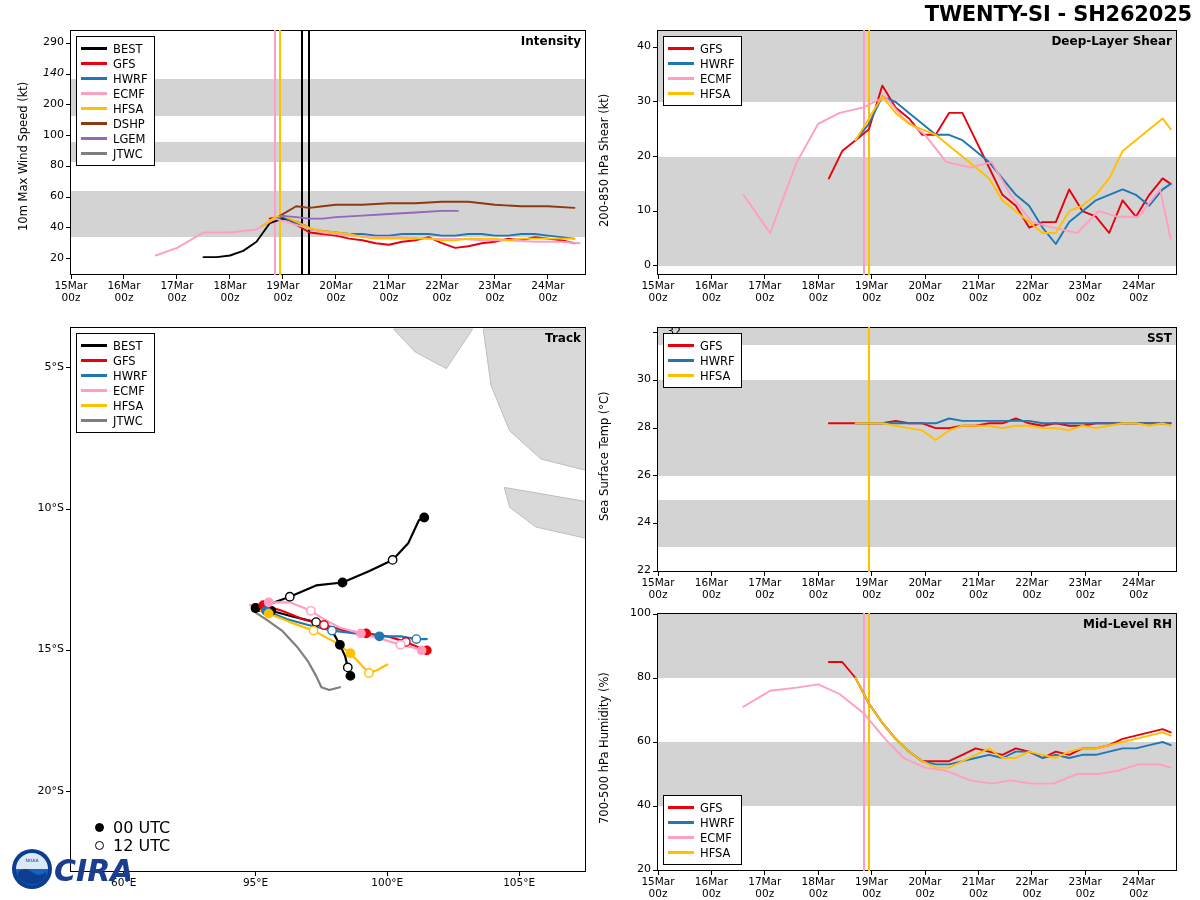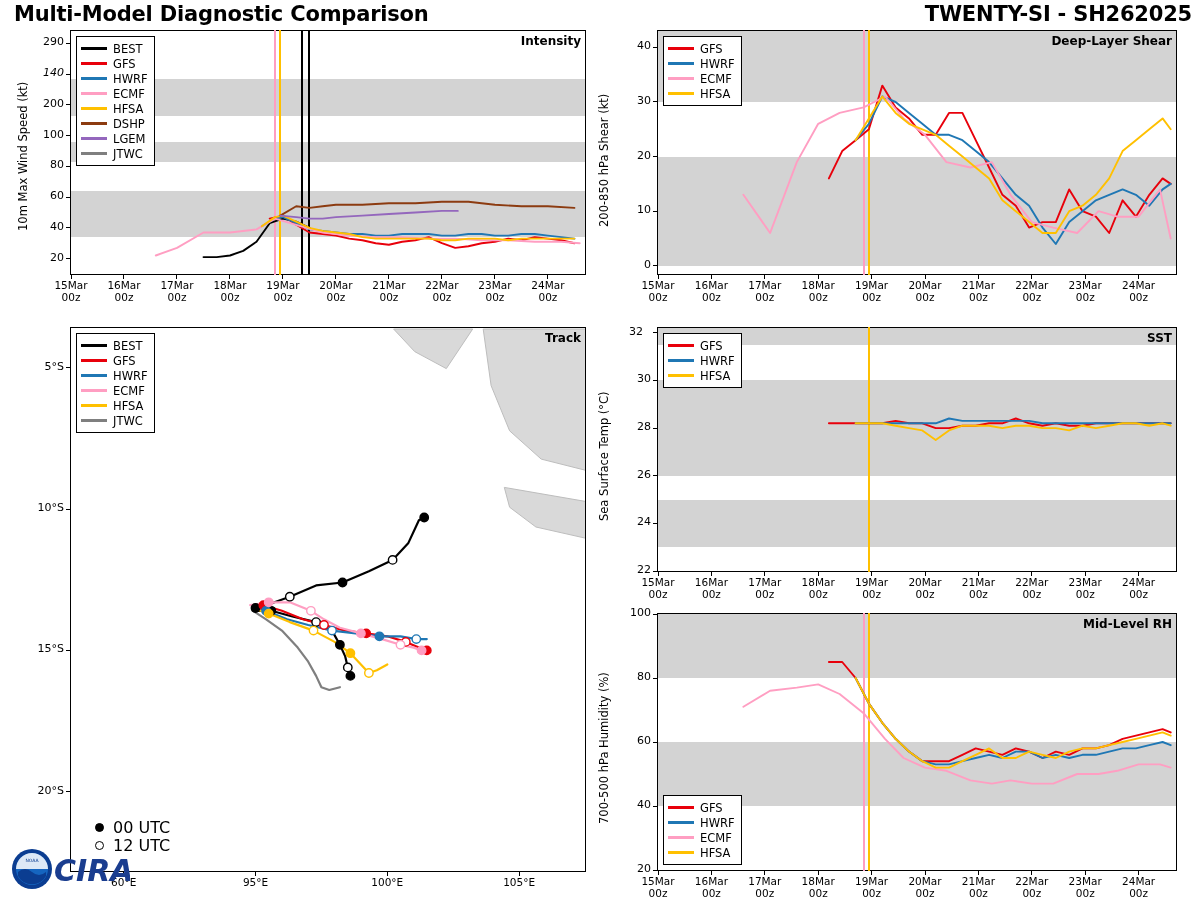--- a/index.html
+++ b/index.html
@@ -89,21 +89,20 @@
     font-family: "DejaVu Sans", sans-serif;
     font-size: 30px; font-weight: bold; font-style: italic;
     fill: #1a3d8f;
   }
 </style>
 </head>
 <body>
 
 <div class="page">
 
-  <div id="main-title">Multi-Model Diagnostic Comparison</div>
   <div id="storm-title">TWENTY-SI - SH262025</div>
 
   <div class="panel" id="panel-intensity" style="left:70px; top:30px; width:516px; height:245px;">
     <div class="plotbox">
         <div class="band" style="top: 159.949px; height: 46.1392px;"></div>
         <div class="band" style="top: 110.734px; height: 19.9937px;"></div>
         <div class="band" style="top: 47.6772px; height: 36.9114px;"></div>
       </div>
     <div class="panel-label">Intensity</div>
   <div class="vline" style="left: 204.01px; background: rgb(255, 158, 194);"></div>
@@ -373,21 +372,21 @@
       <div class="ytick" style="right: 526px; top: 236px; width: 40px;">22</div>
       <div class="tickmark" style="left: -4px; top: 243.5px; width: 4px; height: 1px;"></div>
       <div class="ytick" style="right: 526px; top: 188.353px; width: 40px;">24</div>
       <div class="tickmark" style="left: -4px; top: 195.853px; width: 4px; height: 1px;"></div>
       <div class="ytick" style="right: 526px; top: 140.706px; width: 40px;">26</div>
       <div class="tickmark" style="left: -4px; top: 148.206px; width: 4px; height: 1px;"></div>
       <div class="ytick" style="right: 526px; top: 93.0588px; width: 40px;">28</div>
       <div class="tickmark" style="left: -4px; top: 100.559px; width: 4px; height: 1px;"></div>
       <div class="ytick" style="right: 526px; top: 45.4118px; width: 40px;">30</div>
       <div class="tickmark" style="left: -4px; top: 52.9118px; width: 4px; height: 1px;"></div>
-      <div class="ytick" style="right: 534px; top: -2.23529px; width: 40px;">32</div>
+      <div class="ytick" style="right: 496px; top: -2.23529px; width: 40px;">32</div>
       <div class="tickmark" style="left: -4px; top: 5.26471px; width: 4px; height: 1px;"></div>
       <div class="ylab" style="left: -60px; top: 193.9px;">Sea Surface Temp (°C)</div>
       <div class="xtick" style="left: -26px; width: 54px; top: 249px;">15Mar<br>00z</div>
       <div class="tickmark" style="left: 0.5px; top: 245px; width: 1px; height: 4px;"></div>
       <div class="xtick" style="left: 27.4021px; width: 54px; top: 249px;">16Mar<br>00z</div>
       <div class="tickmark" style="left: 53.9021px; top: 245px; width: 1px; height: 4px;"></div>
       <div class="xtick" style="left: 80.8041px; width: 54px; top: 249px;">17Mar<br>00z</div>
       <div class="tickmark" style="left: 107.304px; top: 245px; width: 1px; height: 4px;"></div>
       <div class="xtick" style="left: 134.206px; width: 54px; top: 249px;">18Mar<br>00z</div>
       <div class="tickmark" style="left: 160.706px; top: 245px; width: 1px; height: 4px;"></div>

